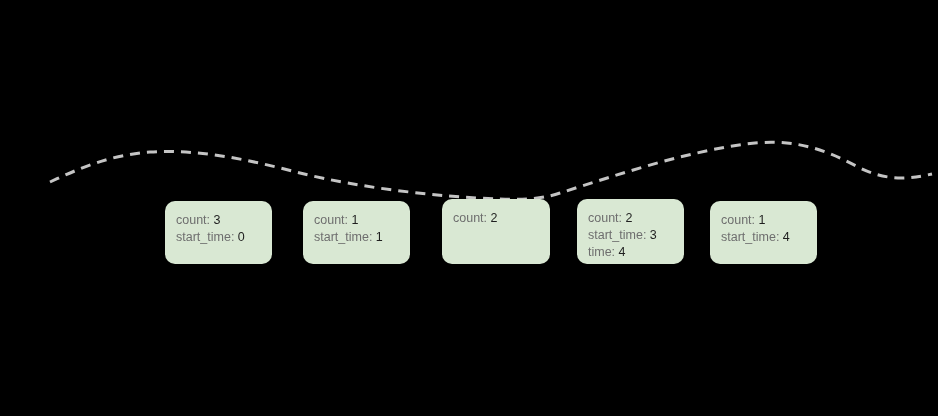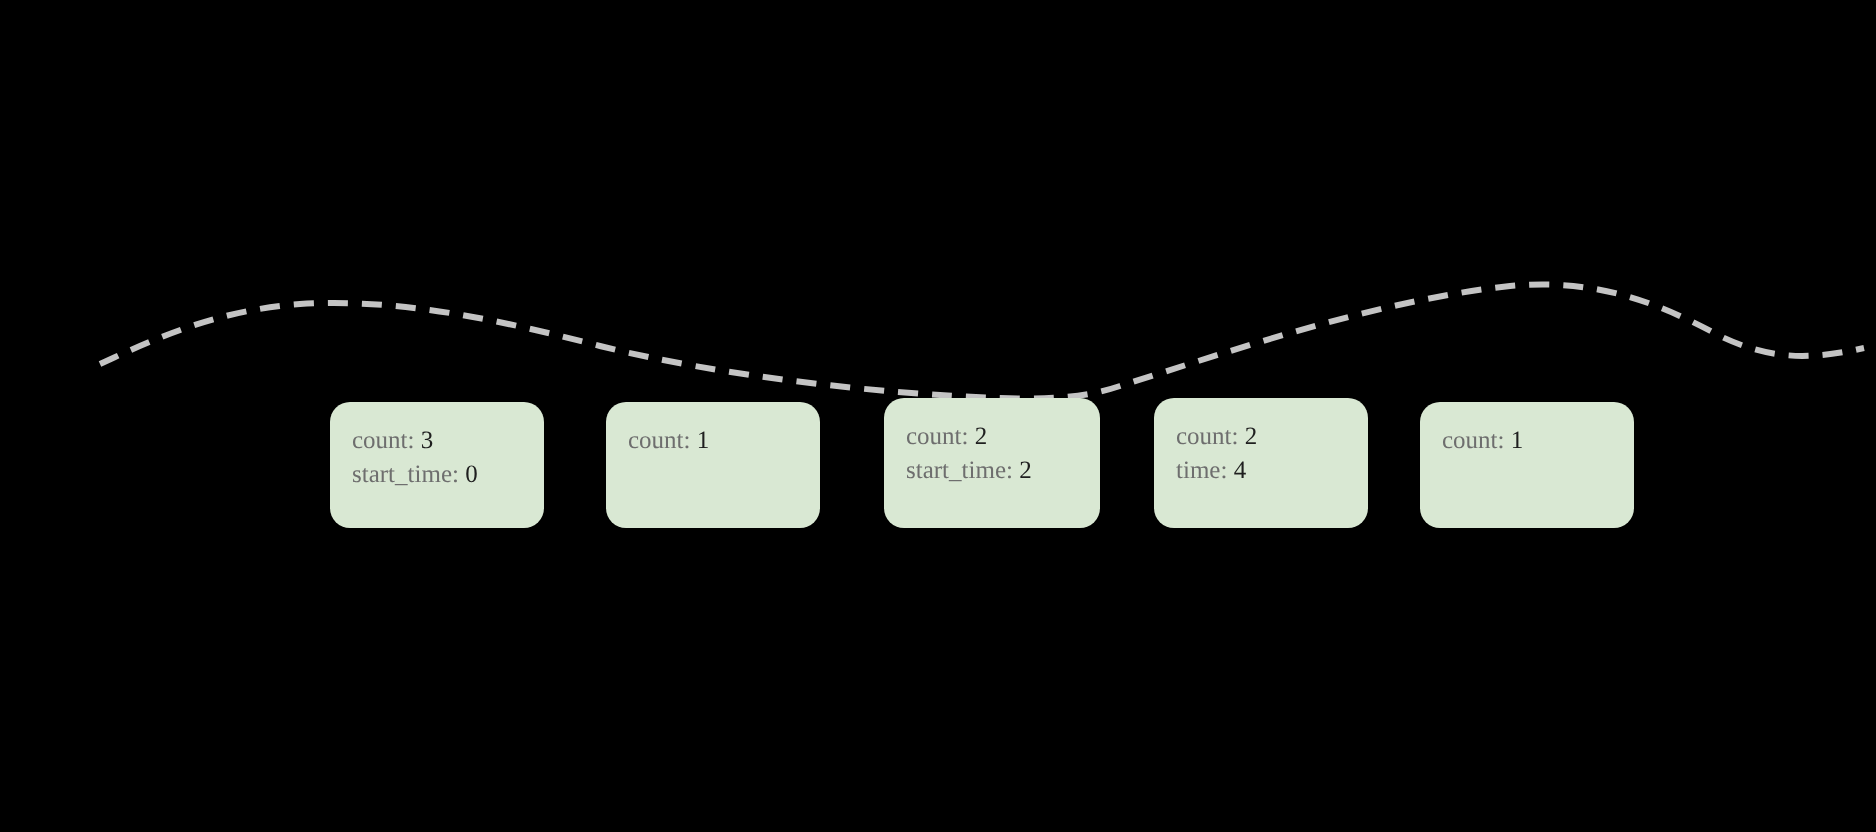--- a/index.html
+++ b/index.html
@@ -22,21 +22,20 @@
     width: 938px;
     height: 416px;
     pointer-events: none;
   }
   .event-box {
     position: absolute;
     box-sizing: border-box;
     background: #d9e8d3;
     border-radius: 10px;
     padding: 11px 0 16px 11px;
-    font-family: Liberation Serif, serif;
   }
   .box-line {
     font-size: 12.5px;
     line-height: 17px;
     color: #6e6e6e;
     white-space: nowrap;
   }
   .box-line .val {
     color: #1f1f1f;
   }
@@ -50,27 +49,29 @@
     <path id="trend-path" fill="none" stroke-linecap="butt" d="M 50 182 C 80 168, 110 155, 150 152 C 200 149, 250 160, 300 173 C 360 188, 440 197, 500 199 C 530 200, 545 198, 560 193 C 620 174, 690 150, 755 143 C 800 139, 830 152, 860 168 C 885 180, 905 180, 932 174" stroke="#c4c4c4" stroke-width="3" stroke-dasharray="10 7"></path>
   </svg>
 
   <div id="boxes-container">
       <div class="event-box" style="left: 165px; top: 201px; width: 107px; height: 63px; background: rgb(217, 232, 211);">
         <div class="box-line"><span class="lab">count:</span> <span class="val">3</span></div>
         <div class="box-line"><span class="lab">start_time:</span> <span class="val">0</span></div>
       </div>
       <div class="event-box" style="left: 303px; top: 201px; width: 107px; height: 63px; background: rgb(217, 232, 211);">
         <div class="box-line"><span class="lab">count:</span> <span class="val">1</span></div>
+        <div class="box-line"><span class="lab">start_time:</span> <span class="val">1</span></div>
       </div>
       <div class="event-box" style="left: 442px; top: 199px; width: 108px; height: 65px; background: rgb(217, 232, 211);">
         <div class="box-line"><span class="lab">count:</span> <span class="val">2</span></div>
-        <div class="box-line"><span class="lab">start_time:</span> <span class="val">2</span></div>
       </div>
       <div class="event-box" style="left: 577px; top: 199px; width: 107px; height: 65px; background: rgb(217, 232, 211);">
         <div class="box-line"><span class="lab">count:</span> <span class="val">2</span></div>
+        <div class="box-line"><span class="lab">start_time:</span> <span class="val">3</span></div>
         <div class="box-line"><span class="lab">time:</span> <span class="val">4</span></div>
       </div>
       <div class="event-box" style="left: 710px; top: 201px; width: 107px; height: 63px; background: rgb(217, 232, 211);">
         <div class="box-line"><span class="lab">count:</span> <span class="val">1</span></div>
+        <div class="box-line"><span class="lab">start_time:</span> <span class="val">4</span></div>
       </div>
     </div>
 
 </div>
 
 </body></html>

